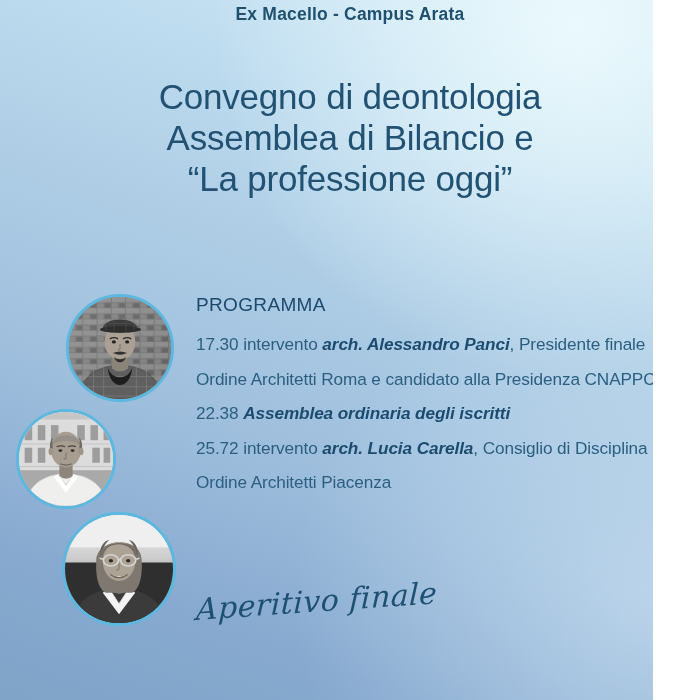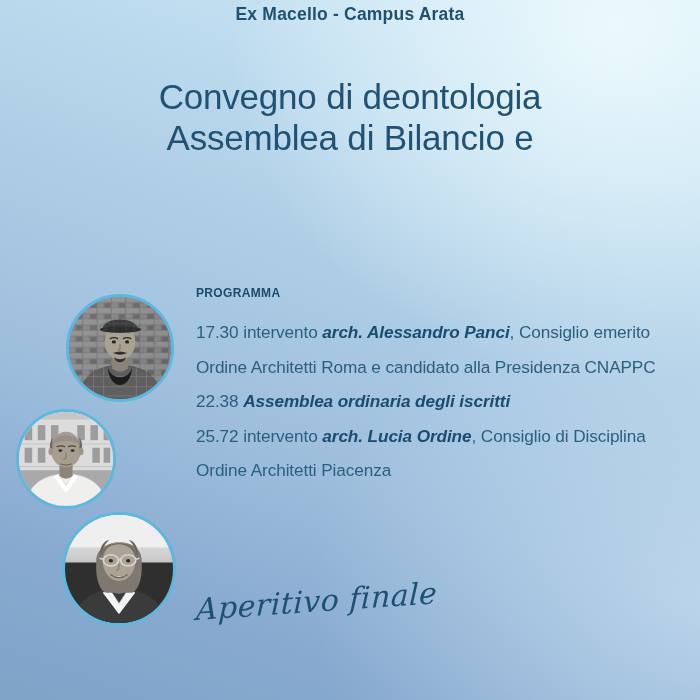--- a/index.html
+++ b/index.html
@@ -10,32 +10,33 @@
     width: 700px;
     height: 700px;
     overflow: hidden;
     font-family: "Liberation Sans", sans-serif;
     -webkit-font-smoothing: antialiased;
   }
 
   
   #poster {
     position: relative;
-    width: 700px;
+    width: 616px;
     height: 700px;
     background:
       radial-gradient(120% 110% at 88% 4%, rgba(236,250,253,0.95) 0%, rgba(236,250,253,0.0) 46%),
       linear-gradient(200deg,
         #d2eaf6 0%,
         #bedcef 22%,
         #aecde5 42%,
         #9dbddc 64%,
         #87a9cf 84%,
         #7fa4c8 100%);
     overflow: hidden;
+    padding-left: 37px;
   }
   
   #poster::after {
     content: "";
     position: absolute;
     inset: 0;
     background: radial-gradient(95% 85% at 100% 85%, rgba(208,230,245,0.55) 0%, rgba(208,230,245,0) 58%);
     pointer-events: none;
   }
 
@@ -95,25 +96,25 @@
   
   .programme {
     position: absolute;
     left: 196px;
     top: 284px;
     width: 470px;
     z-index: 3;
     color: #245777;
   }
   .programme-heading {
-    font-size: 12px;
-    font-weight: 700;
+    font-size: 19px;
+    font-weight: 400;
     letter-spacing: 0.35px;
     color: #1c4a6e;
-    margin: 0 0 13px 0;
+    margin: 12px 0 13px 0;
     line-height: 18px;
   }
   .entry {
     font-size: 17.2px;
     font-weight: 400;
     line-height: 34.6px;
     color: #2b5f80;
     margin: 0;
     letter-spacing: -0.1px;
   }
@@ -144,20 +145,21 @@
 </head>
 <body>
 
 <div id="poster">
 
   <div class="venue">Ex Macello - Campus Arata</div>
 
   <div class="title-block">
     <span class="title-line">Convegno di deontologia</span>
     <span class="title-line">Assemblea di Bilancio e</span>
+    <span class="title-line quoted">“La professione oggi”</span>
   </div>
 
   <div class="photo" id="photo-panci">
     <svg viewBox="0 0 100 100" preserveAspectRatio="xMidYMid slice">
       <defs>
         <linearGradient id="bgA" x1="0" y1="0" x2="1" y2="1">
           <stop offset="0%" stop-color="#8e8e8e"></stop>
             <stop offset="55%" stop-color="#6d6d6d"></stop>
             <stop offset="100%" stop-color="#555"></stop>
         </linearGradient>
@@ -312,28 +314,28 @@
 
       <path d="M42 55 q8 6 16 0 q-8 3.5 -16 0 Z" fill="#f0efec"></path>
       <path d="M42 55 q8 6 16 0" stroke="#6d6357" stroke-width="1.1" fill="none"></path>
     </svg>
   </div>
 
   <div class="programme">
     <div class="programme-heading">PROGRAMMA</div>
 
     <p class="entry">
-      <span>17.30 intervento </span><span class="name">arch. Alessandro Panci</span><span>, Consiglio emerito Ordine Architetti Roma e candidato alla Presidenza CNAPPC</span>
+      <span>17.30 intervento </span><span class="name">arch. Alessandro Panci</span><span>, Presidente finale Ordine Architetti Roma e candidato alla Presidenza CNAPPC</span>
     </p>
 
 
     <p class="entry bold-item">
       <span>22.38 </span><span class="name">Assemblea ordinaria degli iscritti</span><span></span>
     </p>
 
     <p class="entry">
-      <span>25.72 intervento </span><span class="name">arch. Lucia Ordine</span><span>, Consiglio di Disciplina Ordine Architetti Piacenza</span>
+      <span>25.72 intervento </span><span class="name">arch. Lucia Carella</span><span>, Consiglio di Disciplina Ordine Architetti Piacenza</span>
     </p>
   </div>
 
   <div class="script">Aperitivo finale</div>
 
 </div>
 
 </body></html>

